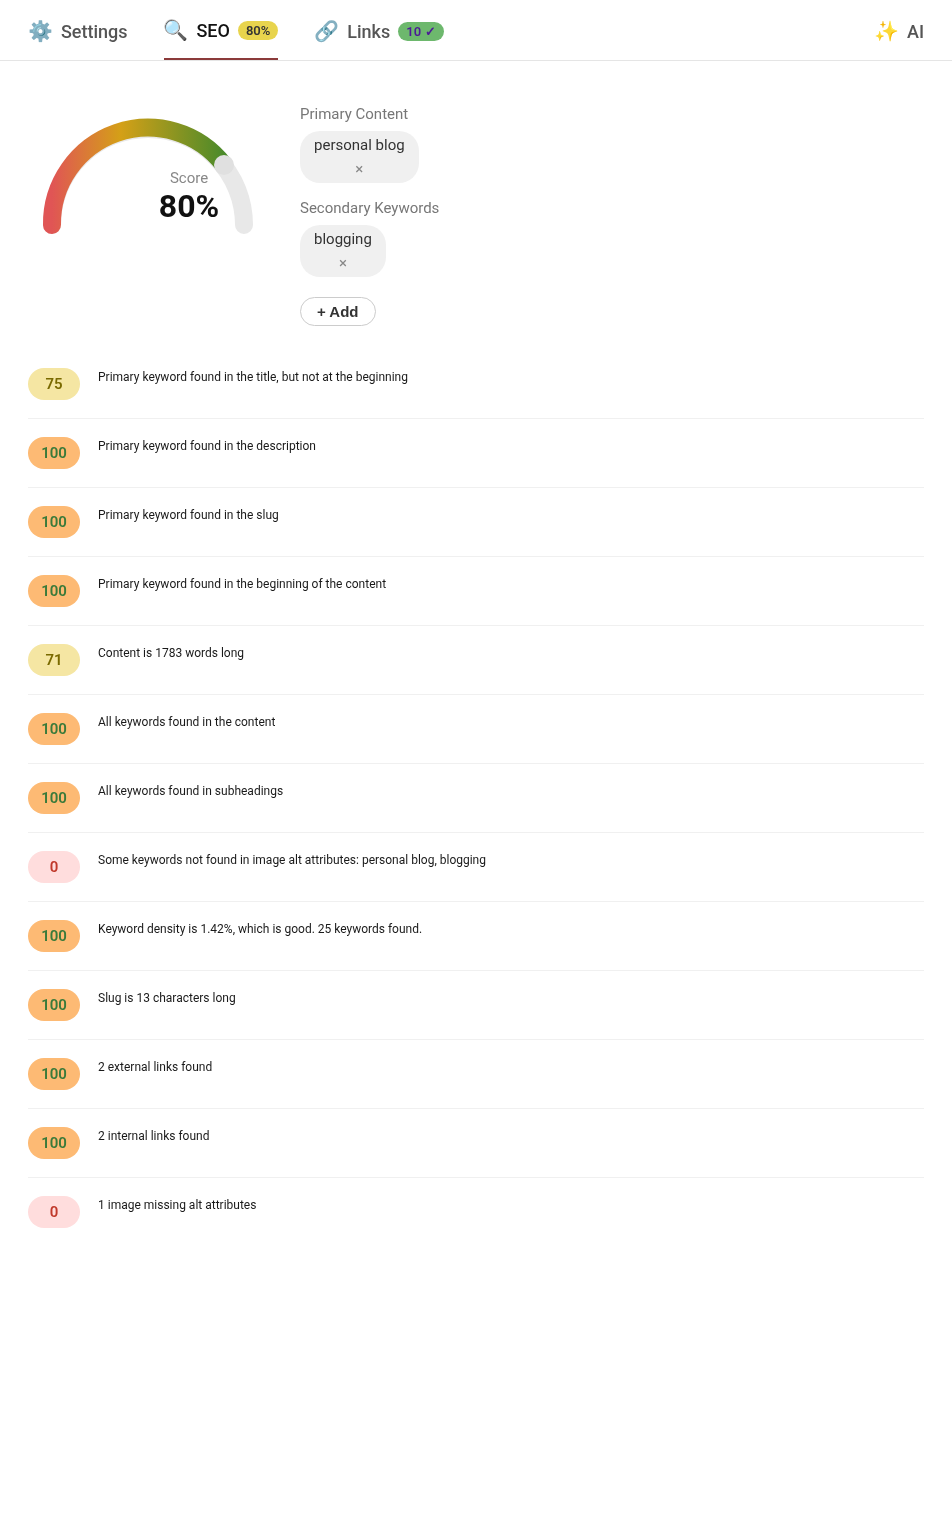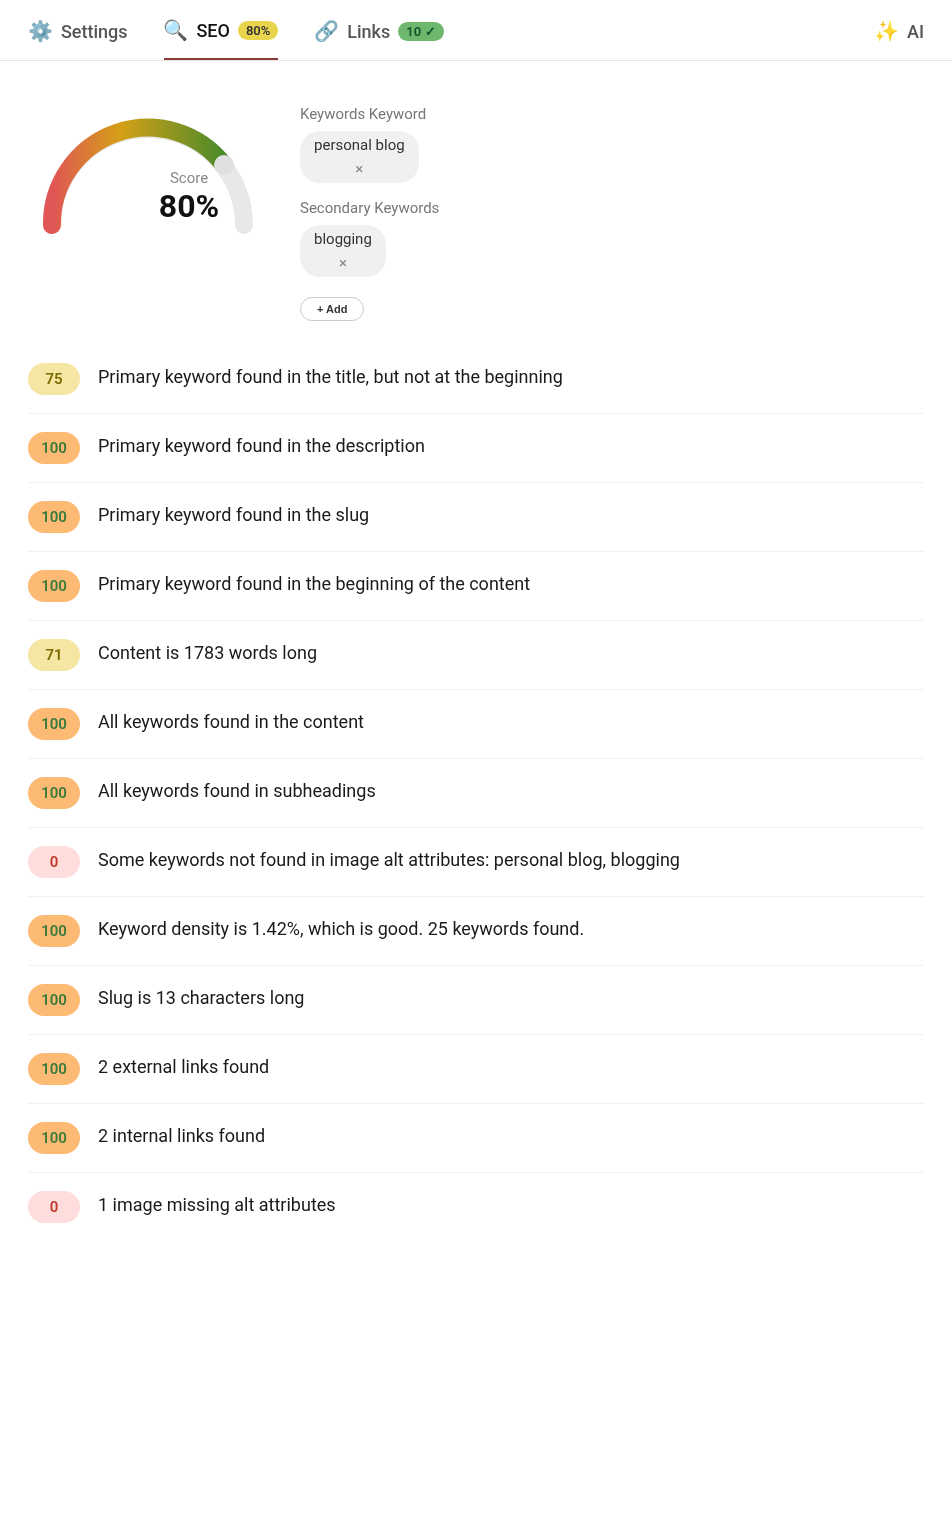--- a/index.html
+++ b/index.html
@@ -36,21 +36,21 @@
       border-bottom: 2.5px solid #8B3A3A;
     }
     .nav-item .nav-icon {
       font-size: 20px;
     }
     .nav-badge {
       display: inline-flex;
       align-items: center;
       justify-content: center;
       background: #6db86d;
-      color: #14532d;
+      color: #4c1d95;
       border-radius: 20px;
       font-size: 13px;
       font-weight: 600;
       padding: 2px 8px;
       gap: 4px;
     }
     .nav-badge.yellow-badge {
       background: #e8d44d;
       color: #333;
     }
@@ -124,21 +124,21 @@
       color: #888;
       font-size: 15px;
     }
     .add-btn {
       display: inline-flex;
       align-items: center;
       gap: 6px;
       border: 1.5px solid #ccc;
       border-radius: 20px;
       padding: 5px 16px;
-      font-size: 11px;
+      font-size: 15px;
       font-weight: 600;
       color: #333;
       background: #fff;
       cursor: pointer;
       margin-top: 4px;
     }
 
     
     .checklist {
       padding: 0 28px 40px;
@@ -171,21 +171,21 @@
     }
     .score-badge.yellow {
       background: #f5e6a3;
       color: #7a6a00;
     }
     .score-badge.red {
       background: #fdd;
       color: #c0392b;
     }
     .check-text {
-      font-size: 18px;
+      font-size: 12px;
       line-height: 1.5;
       color: #1a1a1a;
     }
   </style>
 </head>
 <body>
 
 <nav class="nav">
   <a class="nav-item">
     <span class="nav-icon">⚙️</span>
@@ -229,21 +229,21 @@
 
       <circle cx="196" cy="68" r="10" fill="#e0e0e0"></circle>
     </svg>
     <div class="gauge-label">
       <span class="score-text">Score</span>
       <span class="score-value">80%</span>
     </div>
   </div>
 
   <div class="keywords-panel">
-    <div class="kw-label">Keywords Keyword</div>
+    <div class="kw-label">Primary Content</div>
     <div class="kw-tag-row">
       <span class="kw-tag">
         <span>personal blog</span>
         <span class="remove-x">×</span>
       </span>
     </div>
 
     <div class="kw-label">Secondary Keywords</div>
     <div class="kw-tag-row">
       <span class="kw-tag">

